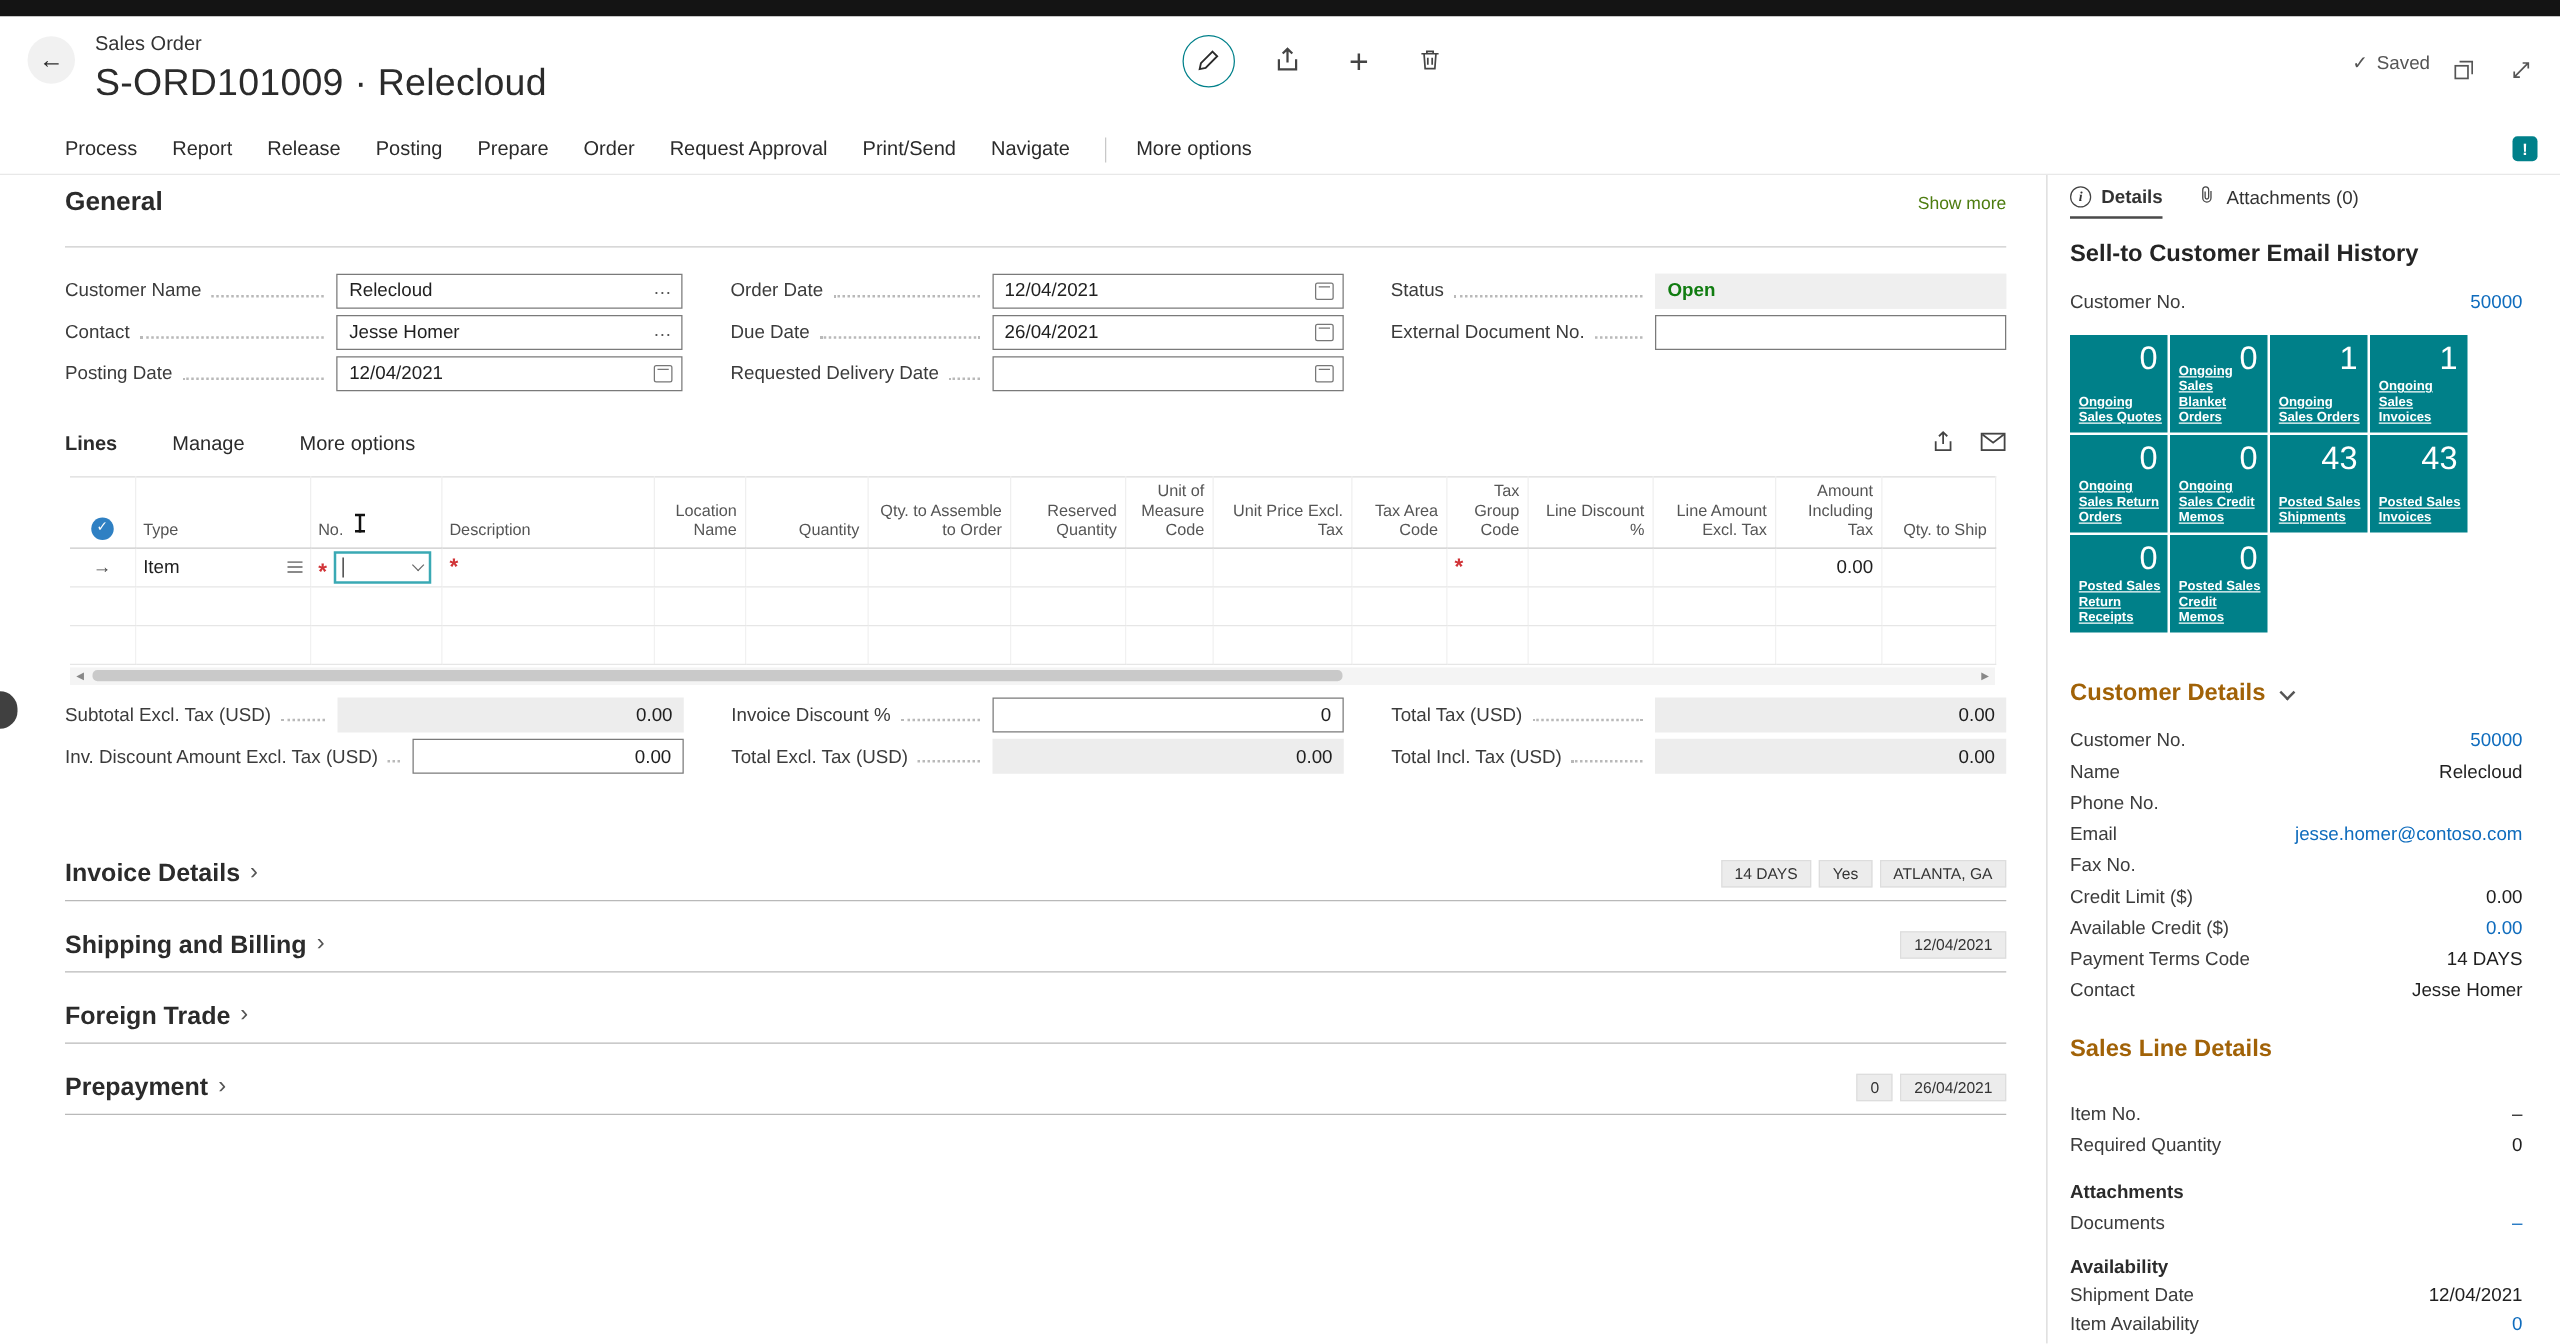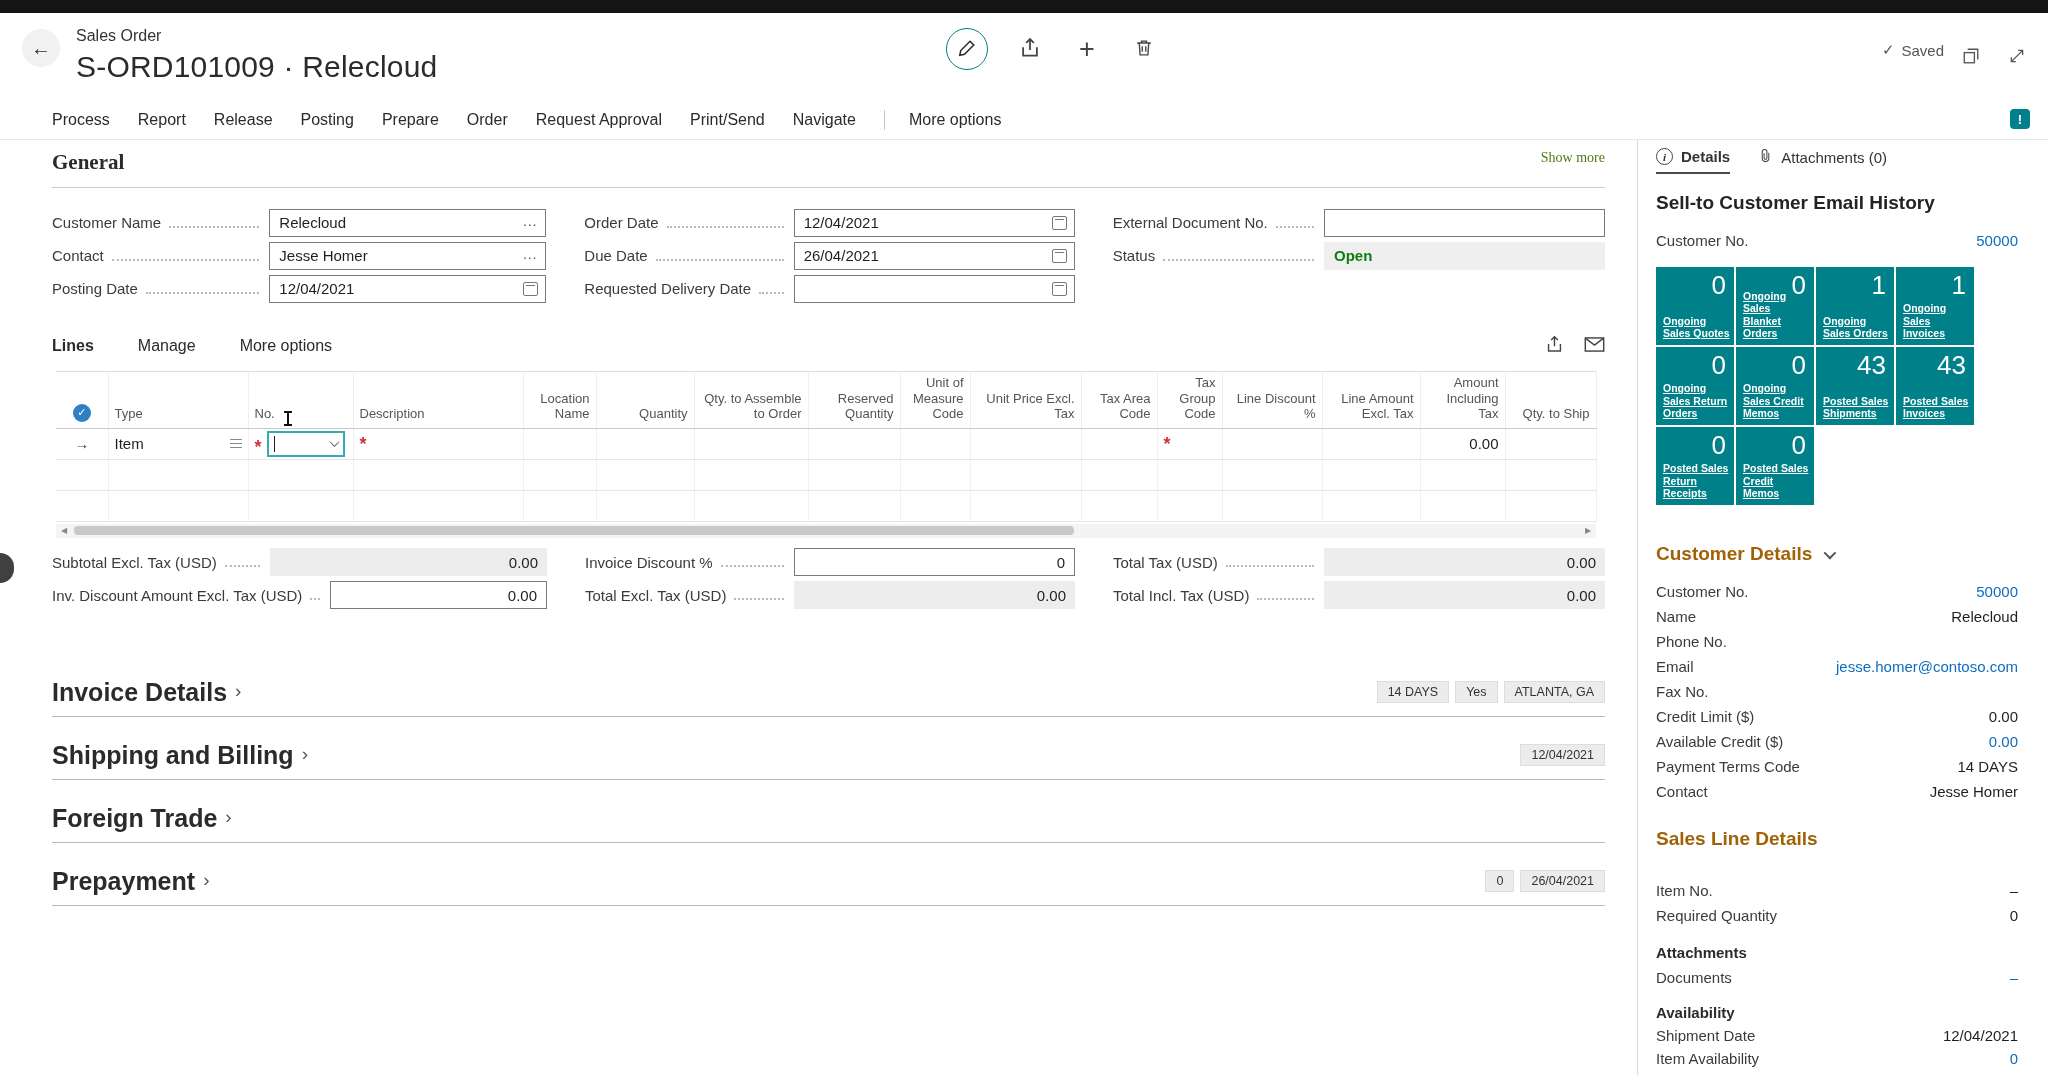--- a/index.html
+++ b/index.html
@@ -29,21 +29,21 @@
   .menu-flag { position:absolute; right:18px; top:9px; width:20px; height:20px; border-radius:4px; background:#00808a;
                color:#fff; font-size:13px; font-weight:700; display:flex; align-items:center; justify-content:center; cursor:pointer; }
 
   
   .content { display:flex; height:935px; }
   .main { flex:1; padding:10px 32px 0 52px; overflow:hidden; }
   .vdivider { width:1px; background:#d8d8d8; }
   .panel { width:410px; padding:8px 30px 0 18px; overflow:hidden; }
 
   
-  .section-head { display:flex; justify-content:space-between; align-items:flex-start; border-bottom:1px solid #cccccc; padding-bottom:12px;font-family:Liberation Serif, serif; }
+  .section-head { display:flex; justify-content:space-between; align-items:center; border-bottom:1px solid #cccccc; padding-bottom:23px; }
   .section-title { font-size:21px; font-weight:600; color:#2b2b2b; }
   .link { color:#4d7c0f; cursor:pointer; text-decoration:none; }
   .show-more { font-size:14px; }
   .fields { display:flex; gap:38px; margin-top:18px; }
   .fcol1 { width:495px; } .fcol2 { width:491px; } .fcol3 { width:493px; }
   .field-row { display:flex; align-items:center; height:33px; }
   .field-label { font-size:15px; color:#3b3b3b; white-space:nowrap; }
   .leader { flex:1; border-bottom:2px dotted #b9b9b9; margin:0 10px 0 8px; transform:translateY(4px); min-width:10px; }
   .field-input { position:relative; height:28px; border:1px solid #7a7a7a; background:#fff;
                  display:flex; align-items:center; padding:0 26px 0 9px; font-size:15px; color:#1f1f1f; }
@@ -91,21 +91,21 @@
   .t-ro { background:#ededed; }
   .t-ed { border:1px solid #7a7a7a; background:#fff; }
   .fcol2 .t-field, .fcol3 .t-field { width:281px; }
   .fcol1 .t-field { width:277px; }
 
   
   #collapsed-sections { margin-top:66px; }
   .collapsed-section { border-bottom:1px solid #b9b9b9; padding-bottom:9px; margin-bottom:24px;
        display:flex; justify-content:space-between; align-items:center; cursor:pointer; }
   .cs-left { display:flex; align-items:center; }
-  .cs-title { font-size:25px; font-weight:600; color:#2b2b2b; }
+  .cs-title { font-size:20px; font-weight:600; color:#2b2b2b; }
   .cs-chev { color:#555; font-size:19px; margin-left:8px; transform:translateY(-1px); }
   .badges { display:flex; gap:6px; }
   .badge { background:#ececec; border:1px solid #dddddd; font-size:12.5px; color:#333; padding:3px 10px; white-space:nowrap; }
 
   
   .panel-tabs { display:flex; gap:28px; align-items:flex-end; }
   .ptab { display:flex; gap:8px; align-items:center; font-size:15px; color:#333; padding-bottom:7px; cursor:pointer; }
   .ptab.active { border-bottom:2px solid #4a4a4a; font-weight:600; }
   .info-icon { width:17px; height:17px; border:1.3px solid #444; border-radius:50%; font-size:11px; font-style:italic;
        font-family:"Liberation Serif", serif; display:flex; align-items:center; justify-content:center; }
@@ -282,31 +282,31 @@
             <div class="field-input">
               <span class="fi-text"></span>
               <span class="suffix">
                   <span class="cal-icon"></span>
                 </span>
             </div>
           </div>
         </div>
         <div class="fcol3">
           <div class="field-row">
+            <span class="field-label">Status</span>
+            <span class="leader"></span>
+            <div class="field-input ro">
+              <span class="status-open">Open</span>
+            </div>
+          </div>
+          <div class="field-row">
             <span class="field-label">External Document No.</span>
             <span class="leader"></span>
             <div class="field-input">
               <span class="fi-text"></span>
-            </div>
-          </div>
-          <div class="field-row">
-            <span class="field-label">Status</span>
-            <span class="leader"></span>
-            <div class="field-input ro">
-              <span class="status-open">Open</span>
             </div>
           </div>
         </div>
       </div>
 
       <div class="lines-bar">
         <span class="lines-tab primary">Lines</span>
         <span class="lines-tab">Manage</span>
         <span class="lines-tab">More options</span>
         <div class="lines-icons">

